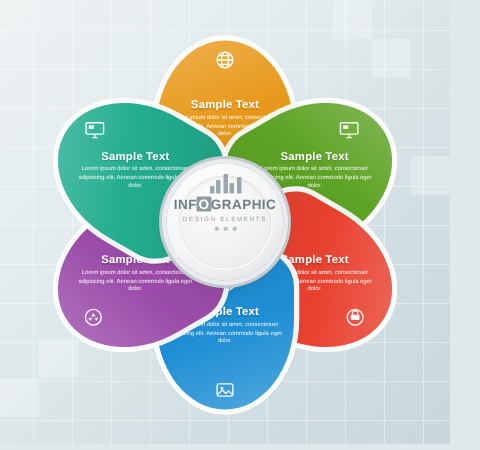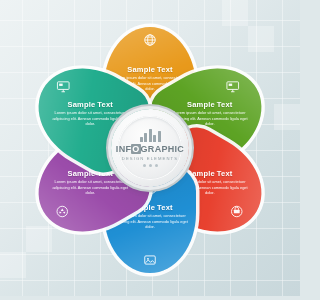--- a/index.html
+++ b/index.html
@@ -96,21 +96,21 @@
     box-shadow:0 0 0 3px #e9ecee,
                0 0 0 5px #c3cacd,
                0 3px 7px rgba(50,70,80,.45);
   }
   #hub .inner{
     position:absolute;left:7px;top:7px;right:7px;bottom:7px;
     border-radius:50%;
     background:radial-gradient(circle at 40% 30%,#fdfdfd 0%,#f0f1f2 60%,#e2e5e7 100%);
     box-shadow:inset 0 0 0 1px rgba(255,255,255,.9),
                inset 0 1px 3px rgba(120,135,145,.35);
-    display:flex;flex-direction:column;align-items:center;justify-content:center;
+    display:flex;flex-direction:column;align-items:center;justify-content:flex-start;
   }
   #hub .bars{display:flex;align-items:flex-end;gap:1.5px;height:13px;margin-bottom:2px;}
   #hub .bars i{display:block;width:3px;background:#9aa7ad;border-radius:.5px;}
   #hub .t1{
     font-size:9px;font-weight:bold;letter-spacing:.3px;color:#6f7e85;
     font-family:"Liberation Sans", sans-serif;white-space:nowrap;
   }
   #hub .t1 .mid{color:#fff;background:#8e9ba1;padding:0 1px;border-radius:1px;}
   #hub .t2{
     font-size:4.2px;letter-spacing:1.1px;color:#93a0a6;margin-top:1.5px;white-space:nowrap;

